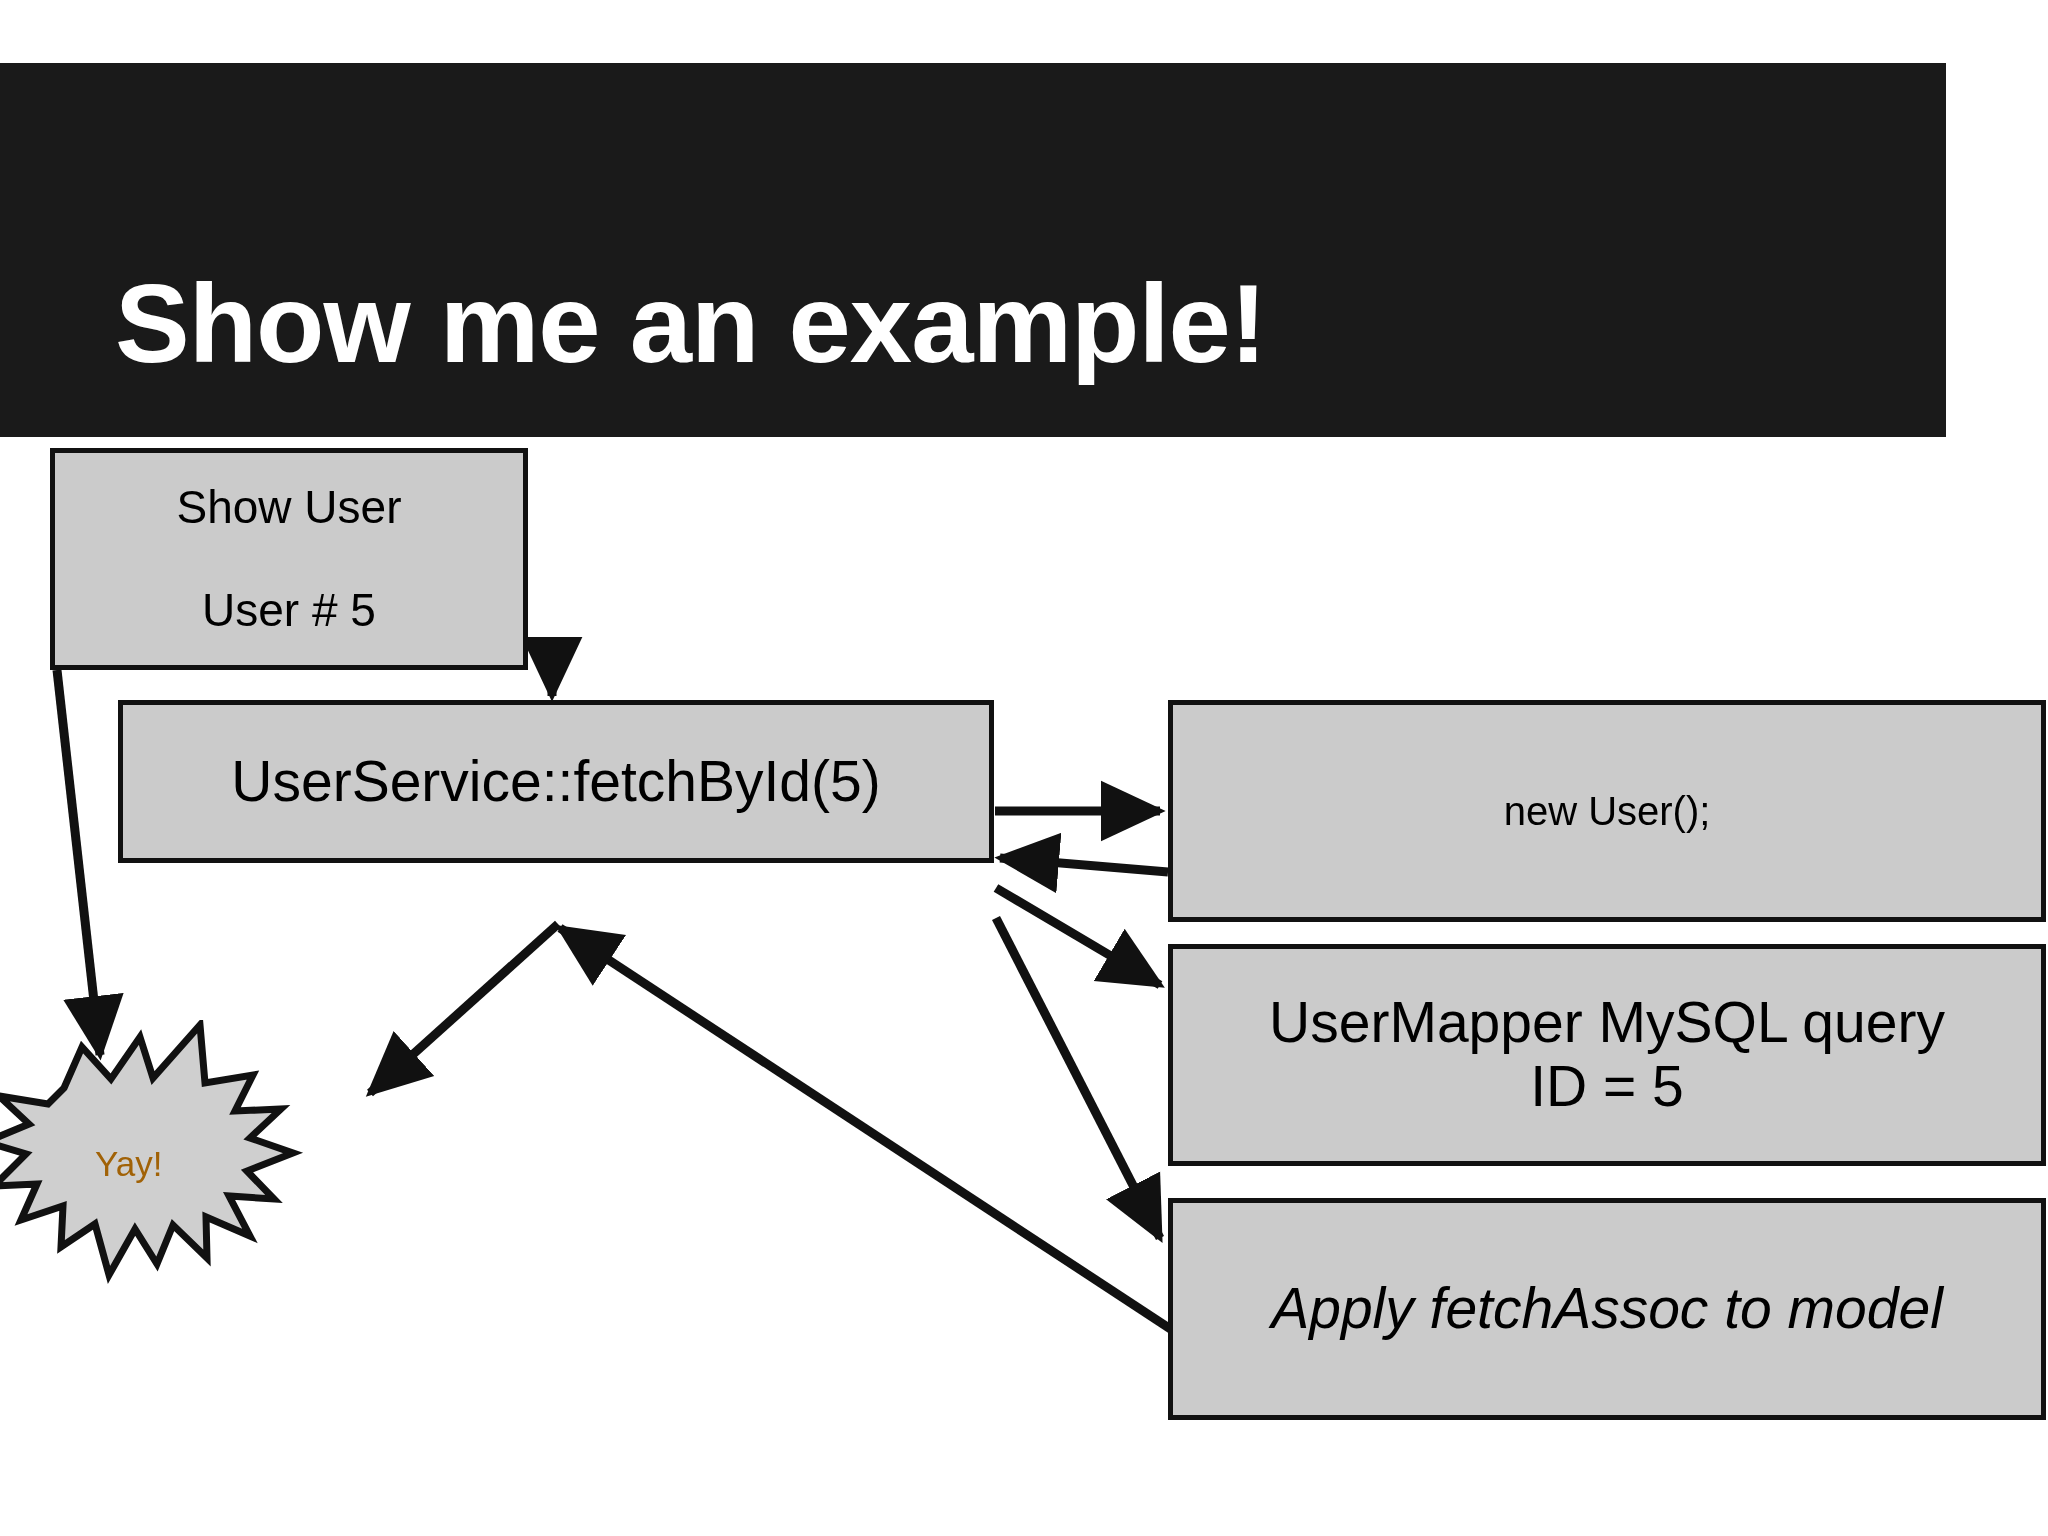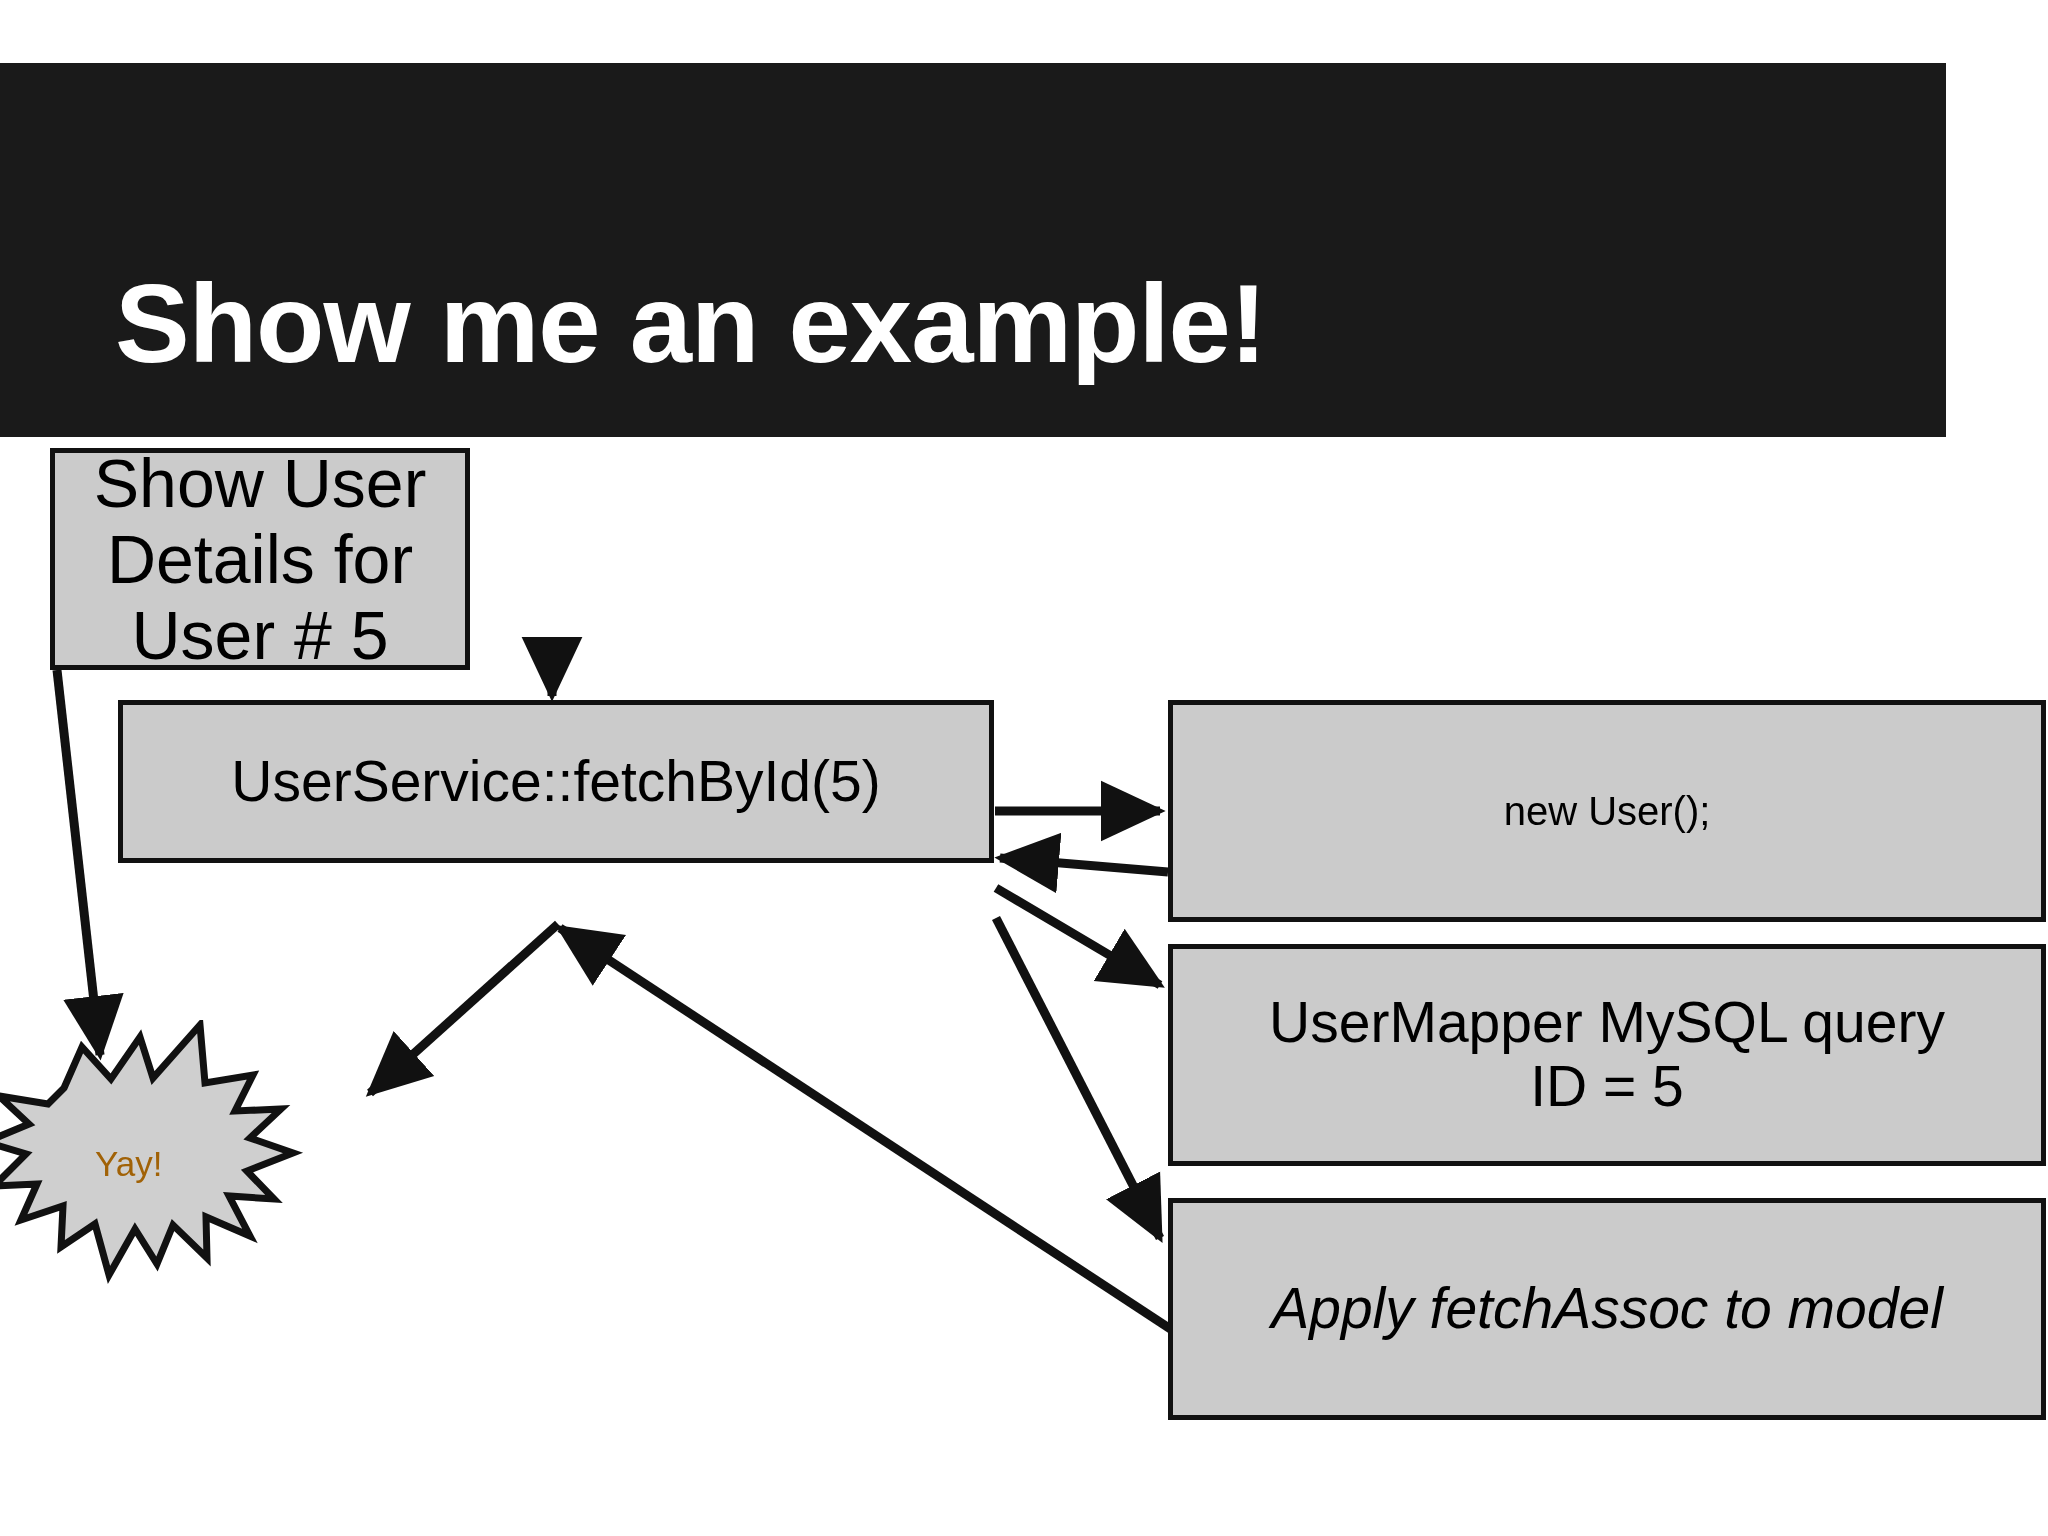--- a/index.html
+++ b/index.html
@@ -45,21 +45,21 @@
     border: 5px solid #111111;
     display: flex;
     align-items: center;
     justify-content: center;
     text-align: center;
     color: #000000;
     line-height: 1.12;
   }
   .dbox .label { display: block; width: 100%; padding: 0 10px; }
 
-  #box-request   { left: 50px;   top: 448px;  width: 420px;  height: 222px; font-size: 68px; }
+  #box-request   { left: 50px;   top: 448px;  width: 478px;  height: 222px; font-size: 46px; }
   #box-service   { left: 118px;  top: 700px;  width: 876px;  height: 163px; font-size: 57px; }
   #box-newuser   { left: 1168px; top: 700px;  width: 878px;  height: 222px; font-size: 40px; }
   #box-mapper    { left: 1168px; top: 944px;  width: 878px;  height: 222px; font-size: 57px; }
   #box-assoc     { left: 1168px; top: 1198px; width: 878px;  height: 222px; font-size: 57px; font-style: italic; }
 
   
   #burst {
     position: absolute;
     left: -15px;
     top: 1020px;
@@ -137,21 +137,21 @@
   <svg id="burst" viewBox="0 0 345 275" xmlns="http://www.w3.org/2000/svg">
     <polygon points="79,68 97,27 126,59 155,17 168,58 215,5 220,63 268,55 250,91 296,89 265,118 308,133
               262,151 289,179 244,176 265,216 221,197 222,238 188,205 172,244 150,209 124,255
               110,204 76,227 78,186 36,200 52,164 9,166 41,134 1,122 44,104 14,76 63,84" fill="#cfcfcf" stroke="#111111" stroke-width="7" stroke-linejoin="miter"></polygon>
   </svg>
   <div id="burst-text">Yay!</div>
 
   <div id="box-request" class="dbox">
     <span class="label">
       <span>Show User</span><br>
-      <span>Details for</span><br>
+      <br>
       <span>User # 5</span>
     </span>
   </div>
 
   <div id="box-service" class="dbox">
     <span class="label">UserService::fetchById(5)</span>
   </div>
 
   <div id="box-newuser" class="dbox">
     <span class="label">new User();</span>

